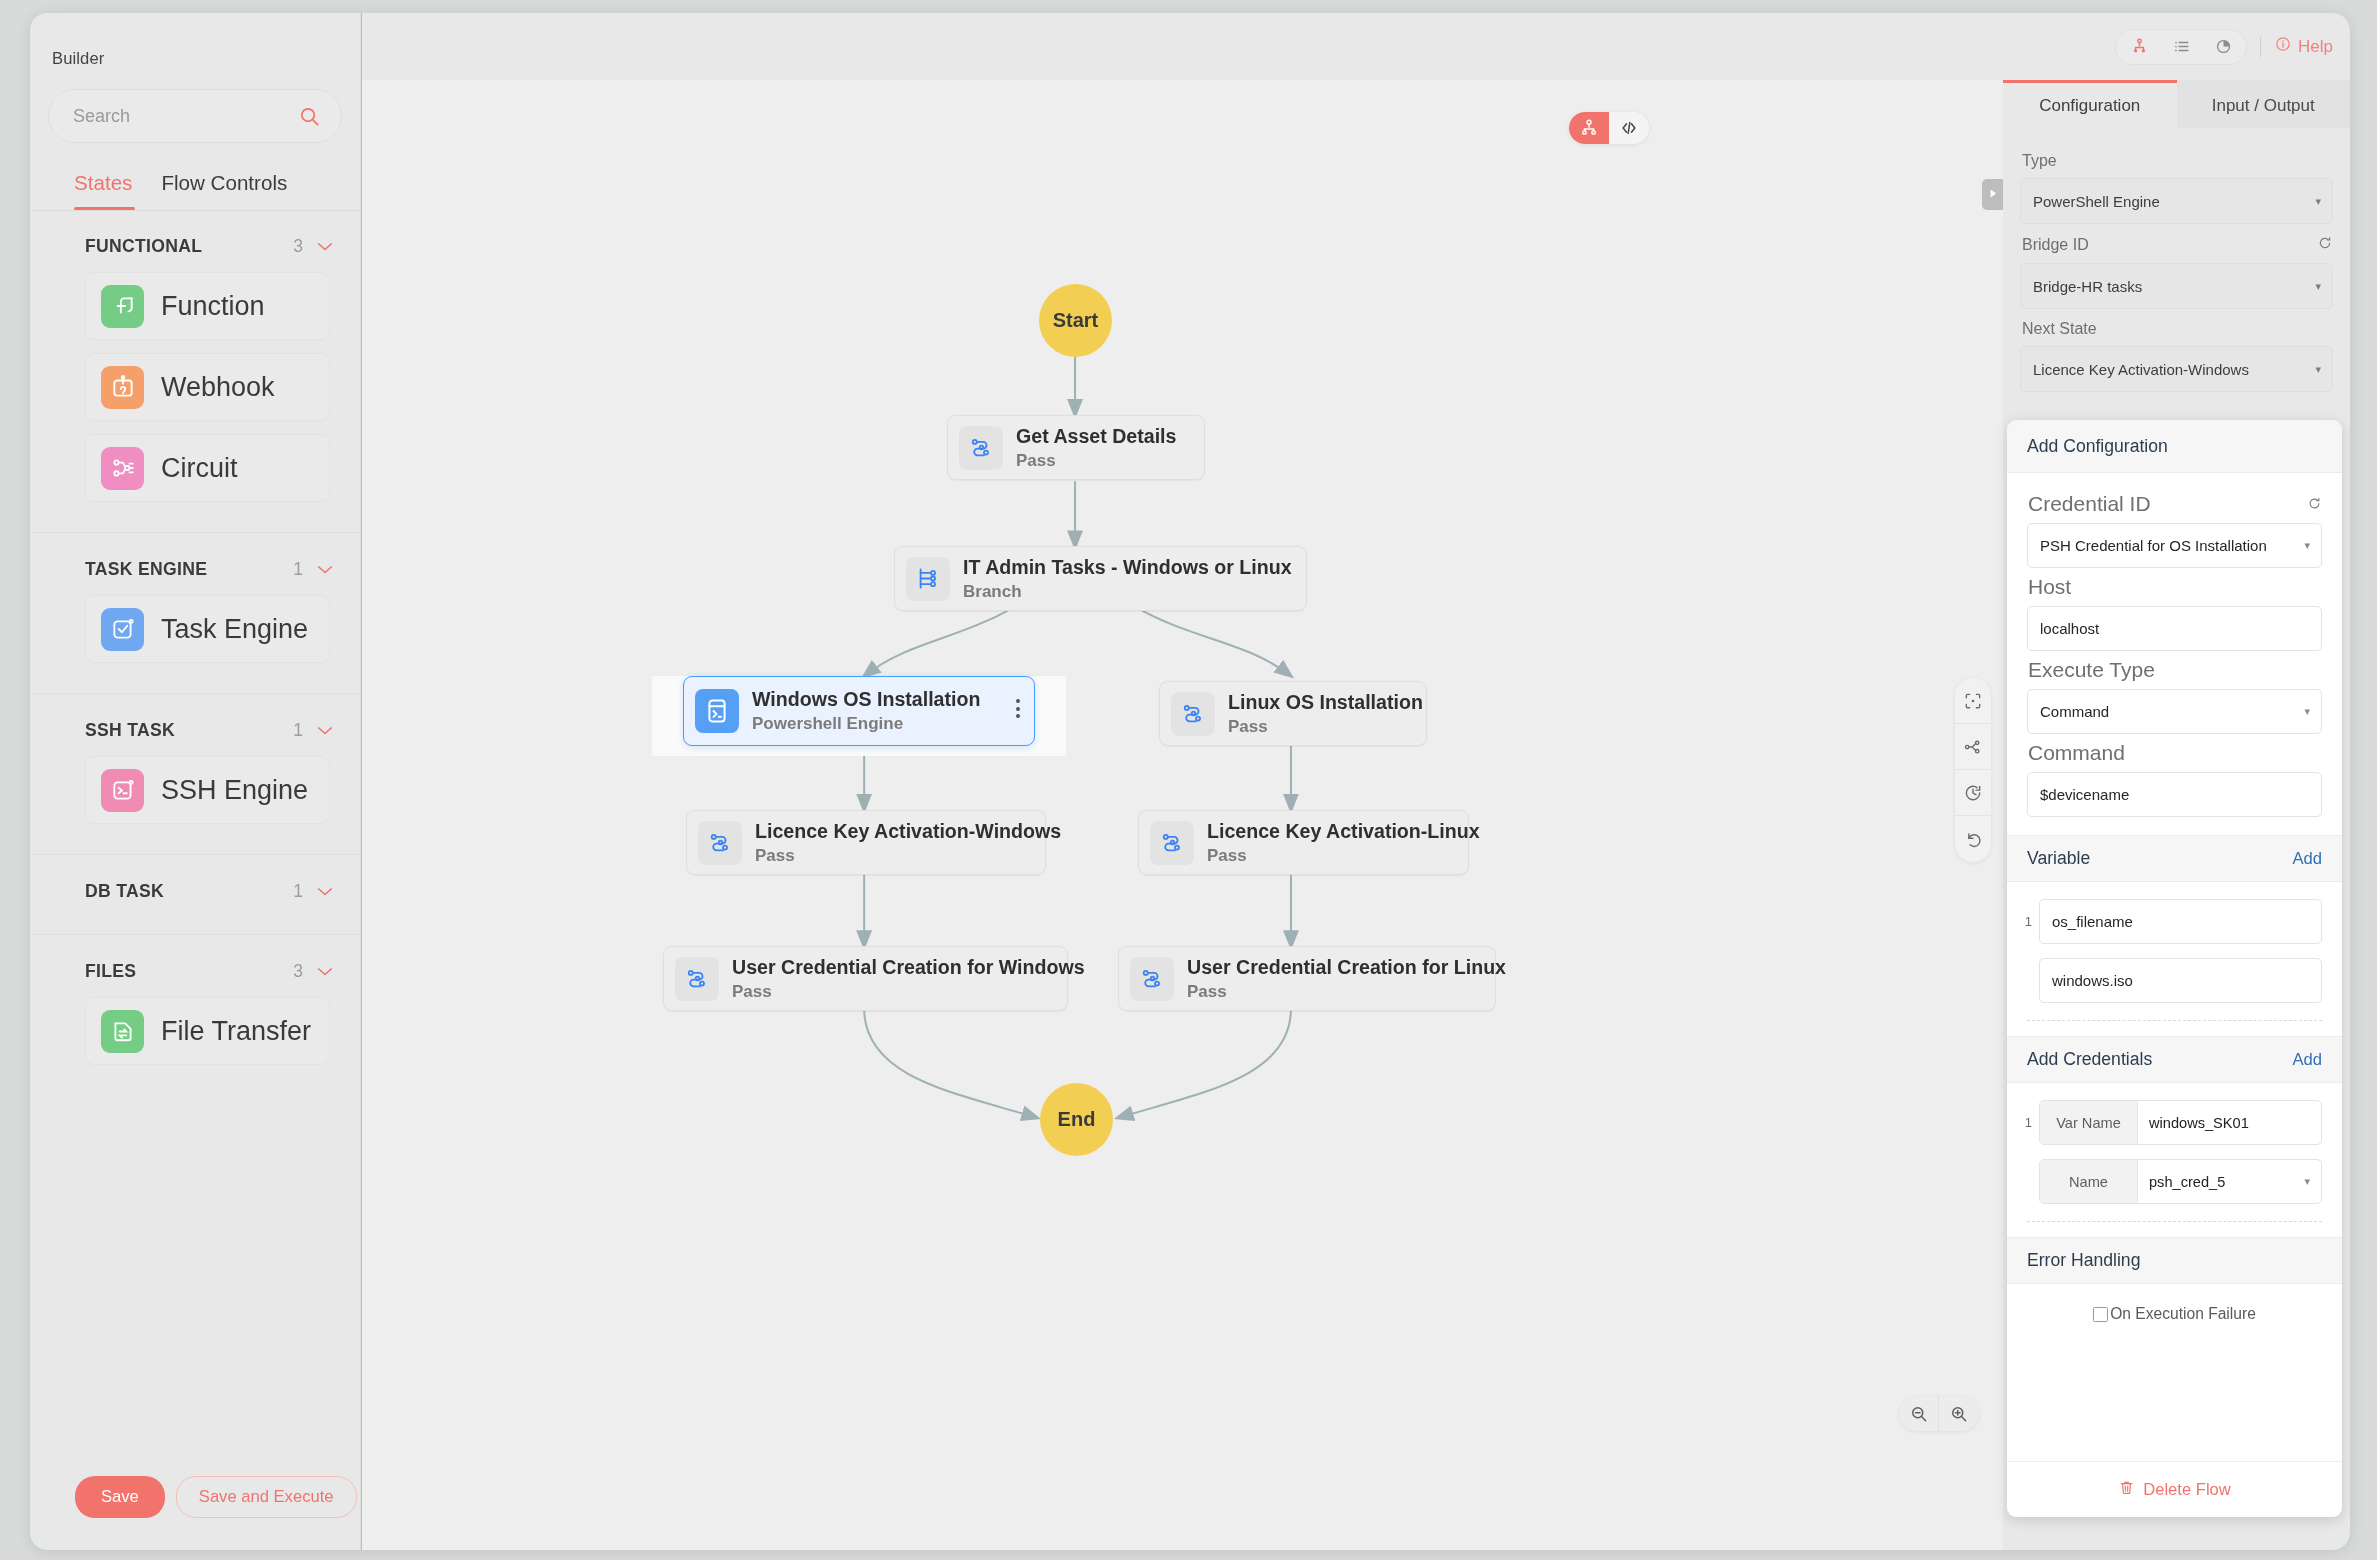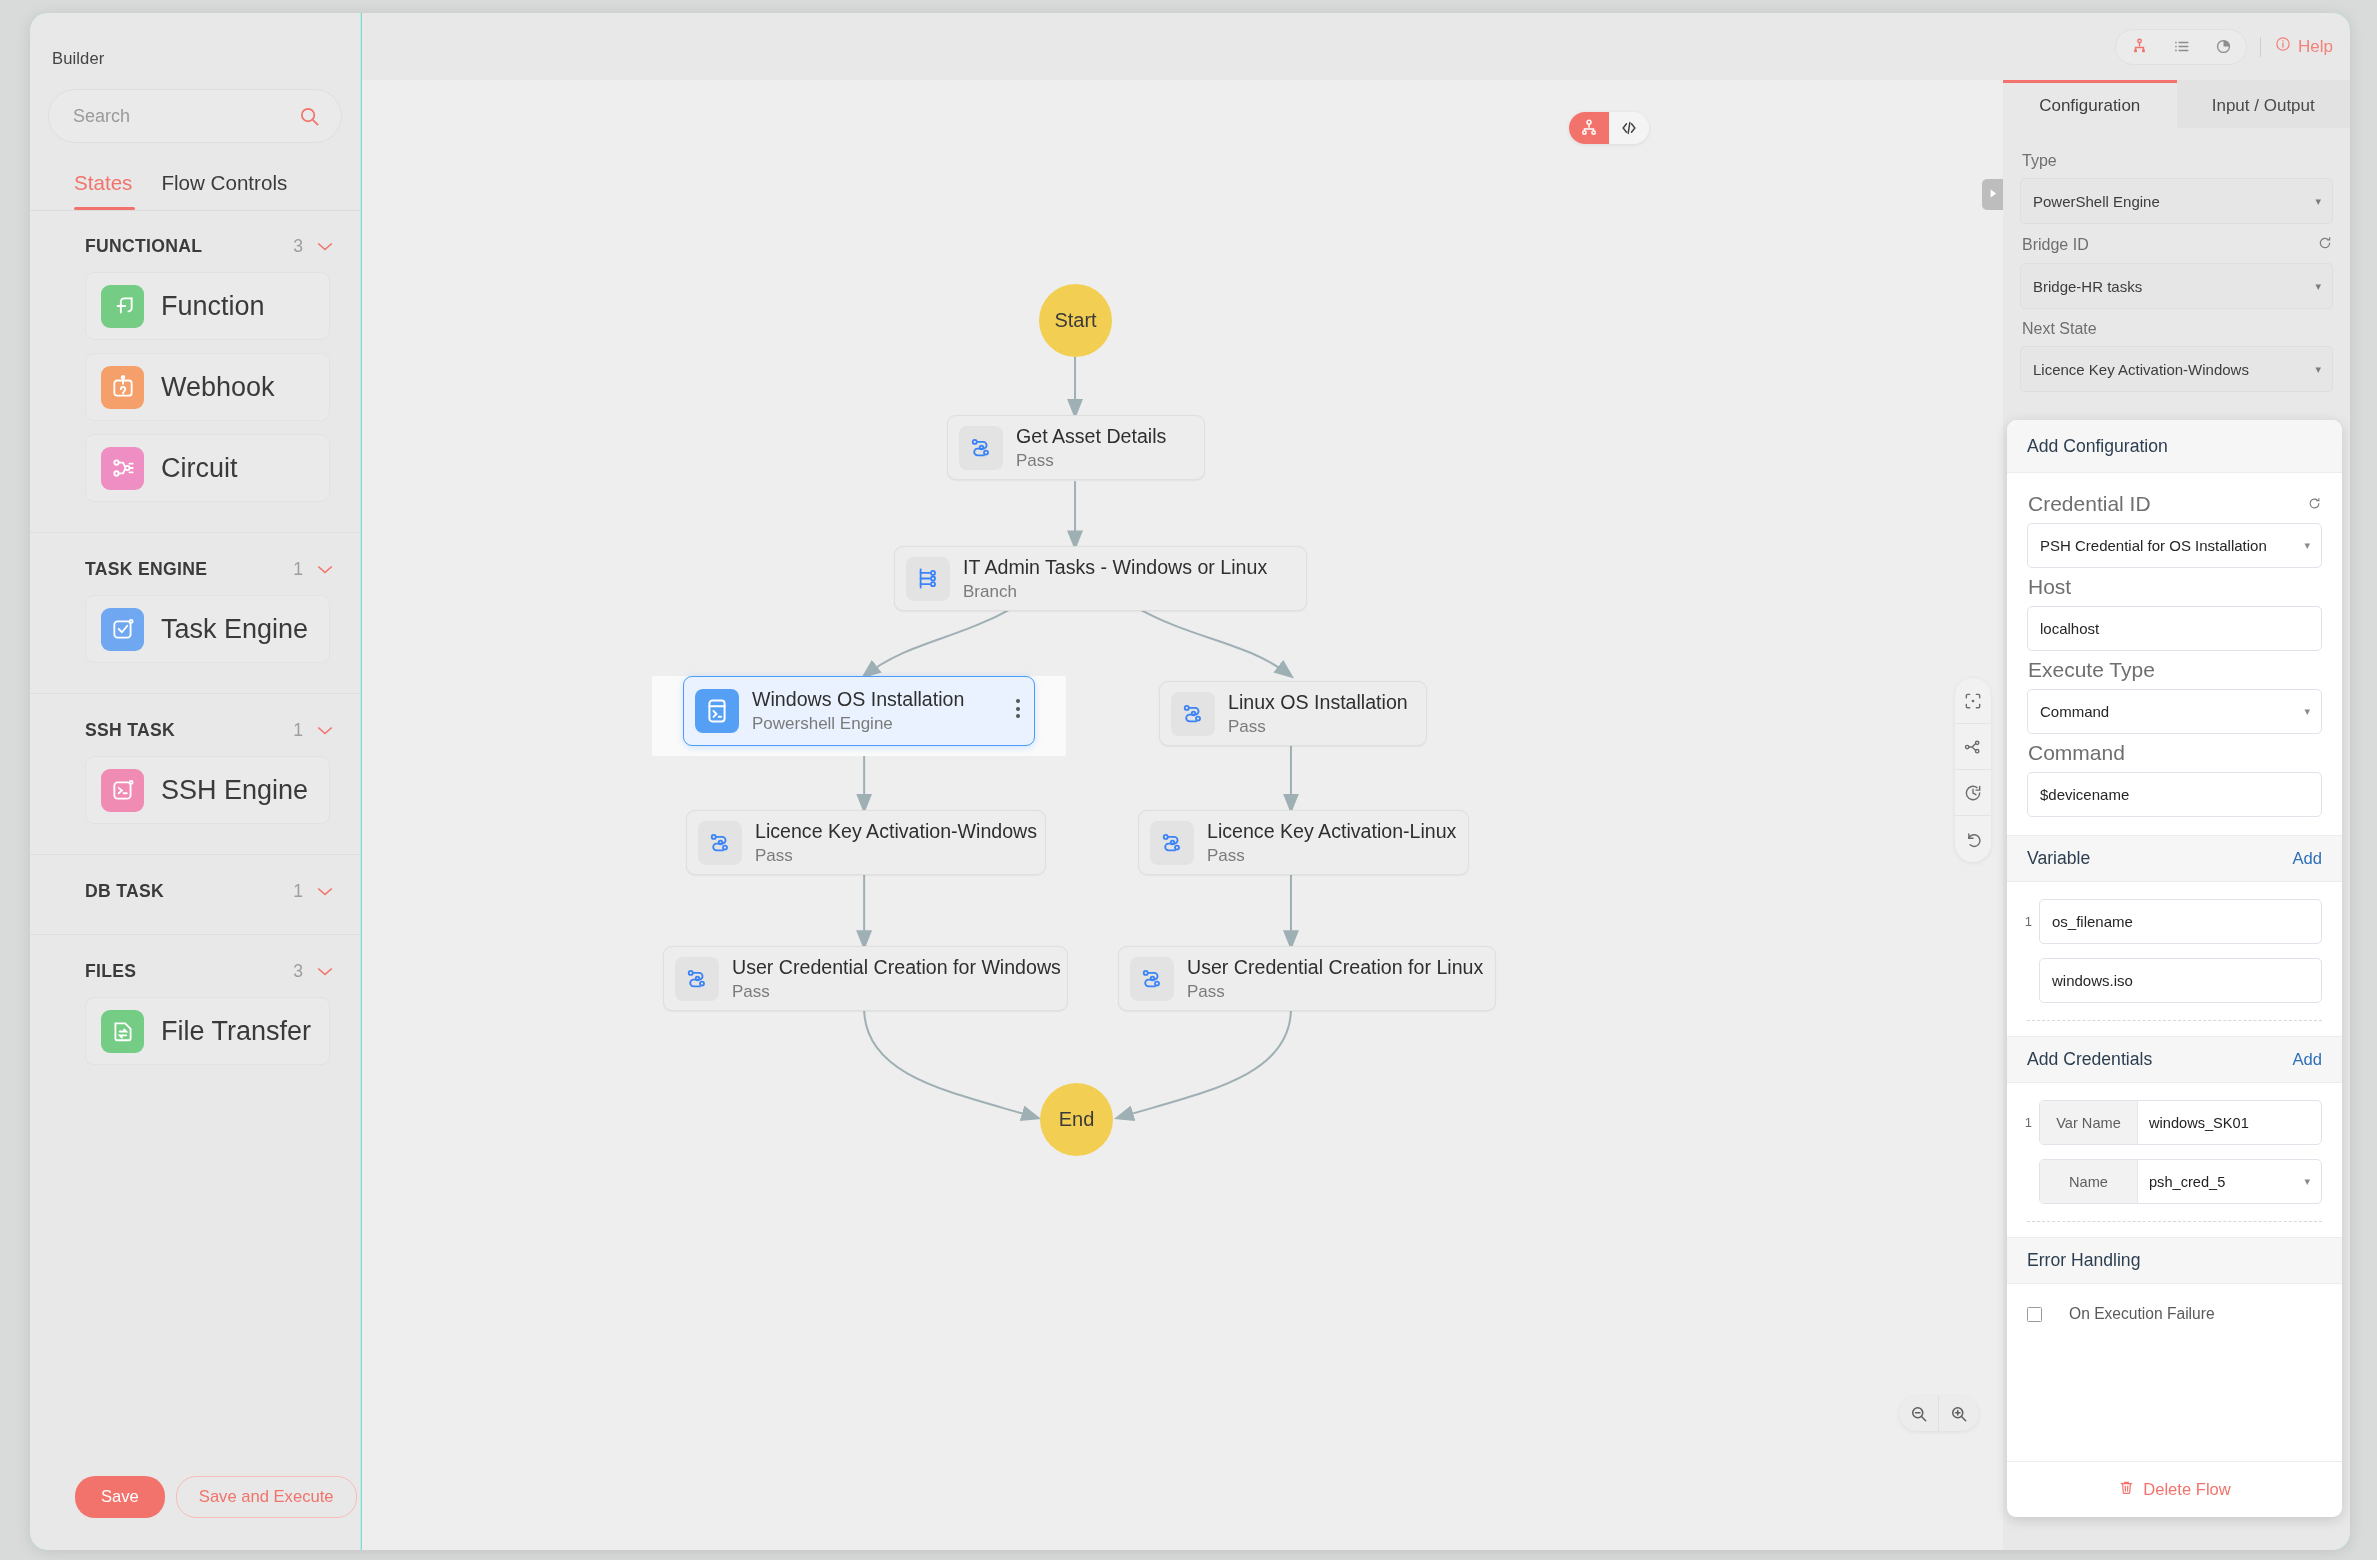--- a/index.html
+++ b/index.html
@@ -89,20 +89,21 @@
   
   .canvas {
     position: absolute; left: 332px; top: 0;
     right: 347px; bottom: 0;
     background-color: #eeeeee;
     background-image:
       linear-gradient(to right, rgba(0,0,0,.035) 0.5px, transparent 0.5px),
       linear-gradient(to bottom, rgba(0,0,0,.035) 0.5px, transparent 0.5px);
     background-size: 21px 21px;
     overflow: hidden;
+    font-weight: bold;
   }
   .canvas-topbar {
     position: absolute; left: 0; right: 0; top: 0; height: 67px;
     background: #e8e8e8;
   }
 
   
   .view-toggle {
     position: absolute; right: 354px; top: 99px;
     display: flex; border-radius: 20px; overflow: hidden;
@@ -251,21 +252,21 @@
   .kv .k {
     width: 98px; background: #f2f2f2; display: flex; align-items: center;
     justify-content: center; font-size: 14.6px; color: #5e5e5e;
     border-right: 1px solid #e6e6e6;
   }
   .kv .v { flex: 1; display: flex; align-items: center; padding: 0 11px 0 11px; font-size: 14.6px; color: #222; }
   .kv .v .caret { margin-left: auto; color: #8a8a8a; font-size: 11px; }
 
   .dashed { border-top: 1.5px dashed #d8d8d8; margin: 17px 20px 0 20px; }
 
-  .chk-row { display: flex; align-items: center; gap: 27px; padding: 21px 20px; }
+  .chk-row { display: flex; align-items: center; gap: 2px; padding: 21px 20px; justify-content: center; }
   .chk {
     width: 15px; height: 15px; border: 1px solid #9a9a9a; border-radius: 1.5px; background: #fff;
     cursor: pointer; flex: 0 0 auto;
   }
   .chk-label { font-size: 15.6px; color: #5a5a5a; }
 
   .del-bar {
     border-top: 1px solid #ececec; height: 56px;
     display: flex; align-items: center; justify-content: center;
     gap: 8px; color: #f2736b; font-size: 16.6px; cursor: pointer;

